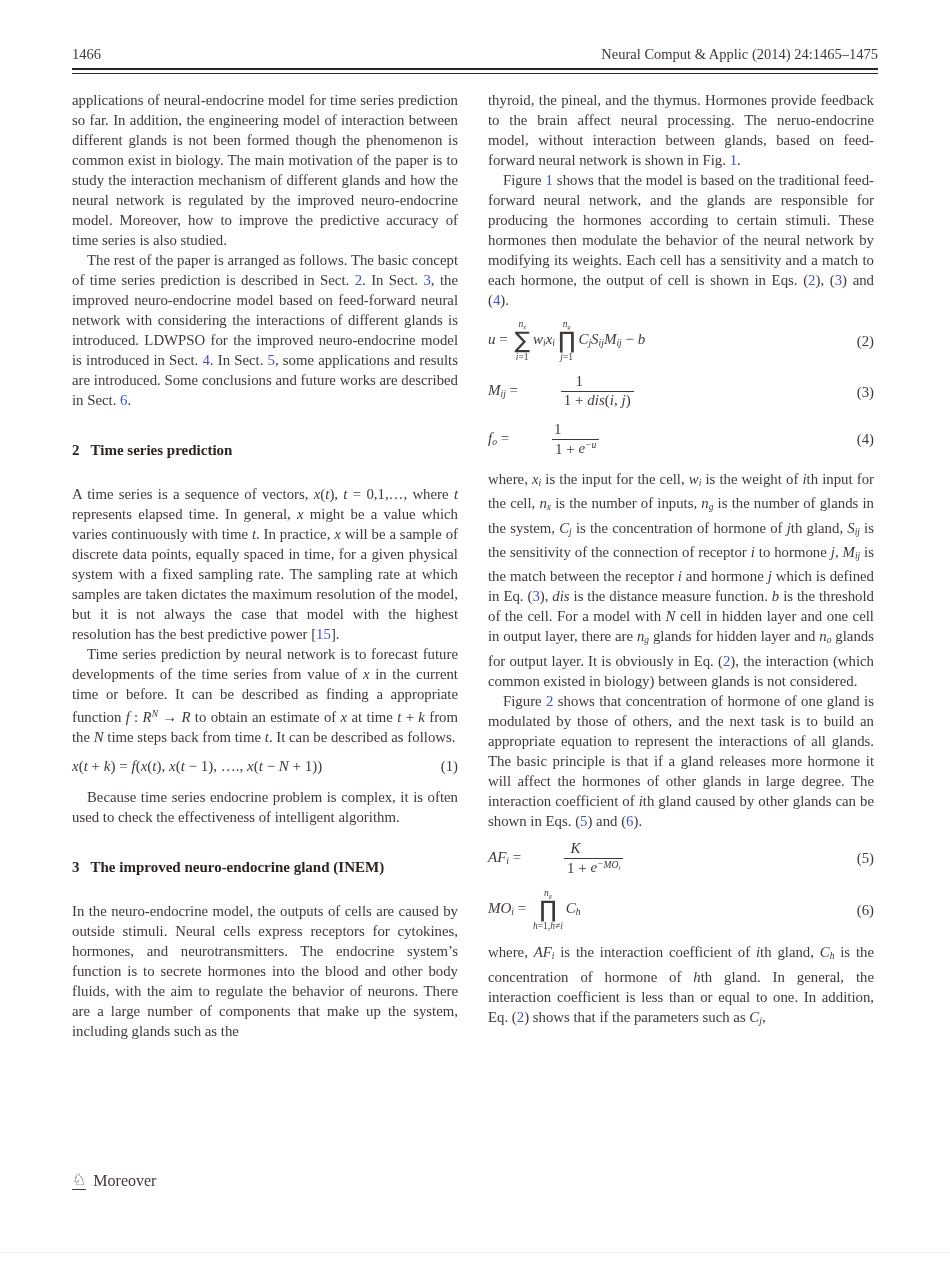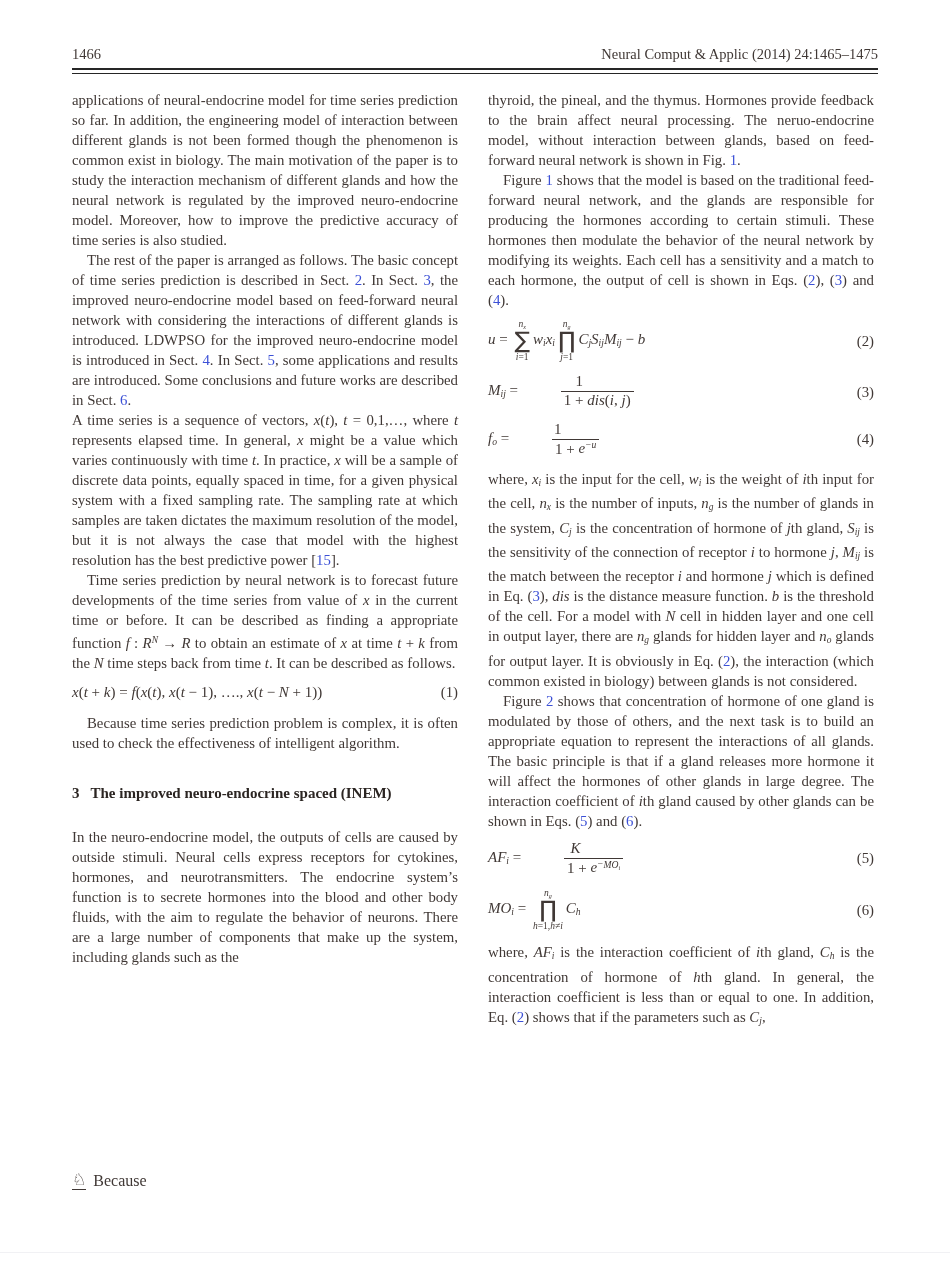--- a/index.html
+++ b/index.html
@@ -76,28 +76,29 @@
     <span>1466</span>
     <span>Neural Comput &amp; Applic (2014) 24:1465–1475</span>
   </div>
   <div class="rule-thick"></div>
   <div class="rule-thin"></div>
 
   <div class="columns">
     <div class="col">
         <p class="para"><span>applications of neural-endocrine model for time series prediction so far. In addition, the engineering model of interaction between different glands is not been formed though the phenomenon is common exist in biology. The main motivation of the paper is to study the interaction mechanism of different glands and how the neural network is regulated by the improved neuro-endocrine model. Moreover, how to improve the predictive accuracy of time series is also studied.</span></p>
         <p class="para indent"><span>The rest of the paper is arranged as follows. The basic concept of time series prediction is described in Sect. </span><span class="link">2</span><span>. In Sect. </span><span class="link">3</span><span>, the improved neuro-endocrine model based on feed-forward neural network with considering the interactions of different glands is introduced. LDWPSO for the improved neuro-endocrine model is introduced in Sect. </span><span class="link">4</span><span>. In Sect. </span><span class="link">5</span><span>, some applications and results are introduced. Some conclusions and future works are described in Sect. </span><span class="link">6</span><span>.</span></p>
+        <div class="heading"><span class="h-num">2</span><span class="h-title">Time series prediction</span></div>
         <p class="para"><span>A time series is a sequence of vectors, </span><span class="it">x</span><span>(</span><span class="it">t</span><span>), </span><span class="it">t</span><span> = 0,1,…, where </span><span class="it">t</span><span> represents elapsed time. In general, </span><span class="it">x</span><span> might be a value which varies continuously with time </span><span class="it">t</span><span>. In practice, </span><span class="it">x</span><span> will be a sample of discrete data points, equally spaced in time, for a given physical system with a fixed sampling rate. The sampling rate at which samples are taken dictates the maximum resolution of the model, but it is not always the case that model with the highest resolution has the best predictive power [</span><span class="link">15</span><span>].</span></p>
         <p class="para indent"><span>Time series prediction by neural network is to forecast future developments of the time series from value of </span><span class="it">x</span><span> in the current time or before. It can be described as finding a appropriate function </span><span class="it">f</span><span> : </span><span class="it">R<span class="sp it">N</span></span><span> → </span><span class="it">R</span><span> to obtain an estimate of </span><span class="it">x</span><span> at time </span><span class="it">t</span><span> + </span><span class="it">k</span><span> from the </span><span class="it">N</span><span> time steps back from time </span><span class="it">t</span><span>. It can be described as follows.</span></p>
         <div class="eq">
           <span class="eq-body"><span class="it">x</span><span>(</span><span class="it">t</span><span> + </span><span class="it">k</span><span>) = </span><span class="it">f</span><span>(</span><span class="it">x</span><span>(</span><span class="it">t</span><span>), </span><span class="it">x</span><span>(</span><span class="it">t</span><span> − 1</span><span>), …., </span><span class="it">x</span><span>(</span><span class="it">t</span><span> − </span><span class="it">N</span><span> + 1</span><span>))</span></span>
           <span class="eq-num">(1)</span>
         </div>
-        <p class="para indent"><span>Because time series prediction problem is complex, it is often used to check the effectiveness of intelligent algorithm.</span></p>
-        <div class="heading"><span class="h-num">3</span><span class="h-title">The improved neuro-endocrine spaced (INEM)</span></div>
+        <p class="para indent"><span>Because time series endocrine problem is complex, it is often used to check the effectiveness of intelligent algorithm.</span></p>
+        <div class="heading"><span class="h-num">3</span><span class="h-title">The improved neuro-endocrine gland (INEM)</span></div>
         <p class="para"><span>In the neuro-endocrine model, the outputs of cells are caused by outside stimuli. Neural cells express receptors for cytokines, hormones, and neurotransmitters. The endocrine system’s function is to secrete hormones into the blood and other body fluids, with the aim to regulate the behavior of neurons. There are a large number of components that make up the system, including glands such as the</span></p>
       </div>
     <div class="col">
         <p class="para"><span>thyroid, the pineal, and the thymus. Hormones provide feedback to the brain affect neural processing. The neruo-endocrine model, without interaction between glands, based on feed-forward neural network is shown in Fig. </span><span class="link">1</span><span>.</span></p>
         <p class="para indent"><span>Figure </span><span class="link">1</span><span> shows that the model is based on the traditional feed-forward neural network, and the glands are responsible for producing the hormones according to certain stimuli. These hormones then modulate the behavior of the neural network by modifying its weights. Each cell has a sensitivity and a match to each hormone, the output of cell is shown in Eqs. (</span><span class="link">2</span><span>), (</span><span class="link">3</span><span>) and (</span><span class="link">4</span><span>).</span></p>
         <div class="eq">
           <span class="eq-body"><span class="it">u</span><span> = </span><span class="bigop"><span class="lim"><span class="it">n<span class="sb it">x</span></span></span><span class="op">∑</span><span class="lim"><span class="it">i</span><span>=1</span></span></span><span class="it">w<span class="sb it">i</span></span><span class="it">x<span class="sb it">i</span></span><span class="bigop"><span class="lim"><span class="it">n<span class="sb it">g</span></span></span><span class="op">∏</span><span class="lim"><span class="it">j</span><span>=1</span></span></span><span class="it">C<span class="sb it">j</span></span><span class="it">S<span class="sb it">ij</span></span><span class="it">M<span class="sb it">ij</span></span><span> − </span><span class="it">b</span></span>
           <span class="eq-num">(2)</span>
         </div>
         <div class="eq">
@@ -117,16 +118,16 @@
         <div class="eq">
           <span class="eq-body"><span class="it">MO<span class="sb it">i</span></span><span> = </span><span class="bigop"><span class="lim"><span class="it">n<span class="sb it">g</span></span></span><span class="op">∏</span><span class="lim"><span class="it">h</span><span>=1,</span><span class="it">h</span><span>≠</span><span class="it">i</span></span></span><span class="it">C<span class="sb it">h</span></span></span>
           <span class="eq-num">(6)</span>
         </div>
         <p class="para"><span>where, </span><span class="it">AF<span class="sb it">i</span></span><span> is the interaction coefficient of </span><span class="it">i</span><span>th gland, </span><span class="it">C<span class="sb it">h</span></span><span> is the concentration of hormone of </span><span class="it">h</span><span>th gland. In general, the interaction coefficient is less than or equal to one. In addition, Eq. (</span><span class="link">2</span><span>) shows that if the parameters such as </span><span class="it">C<span class="sb it">j</span></span><span>,</span></p>
       </div>
   </div>
 
   <div class="footer">
     <span class="logo">♘</span>
-    <span class="pub">Because</span>
+    <span class="pub">Moreover</span>
   </div>
   <div class="bottom-line"></div>
 </div>
 
 </body></html>

